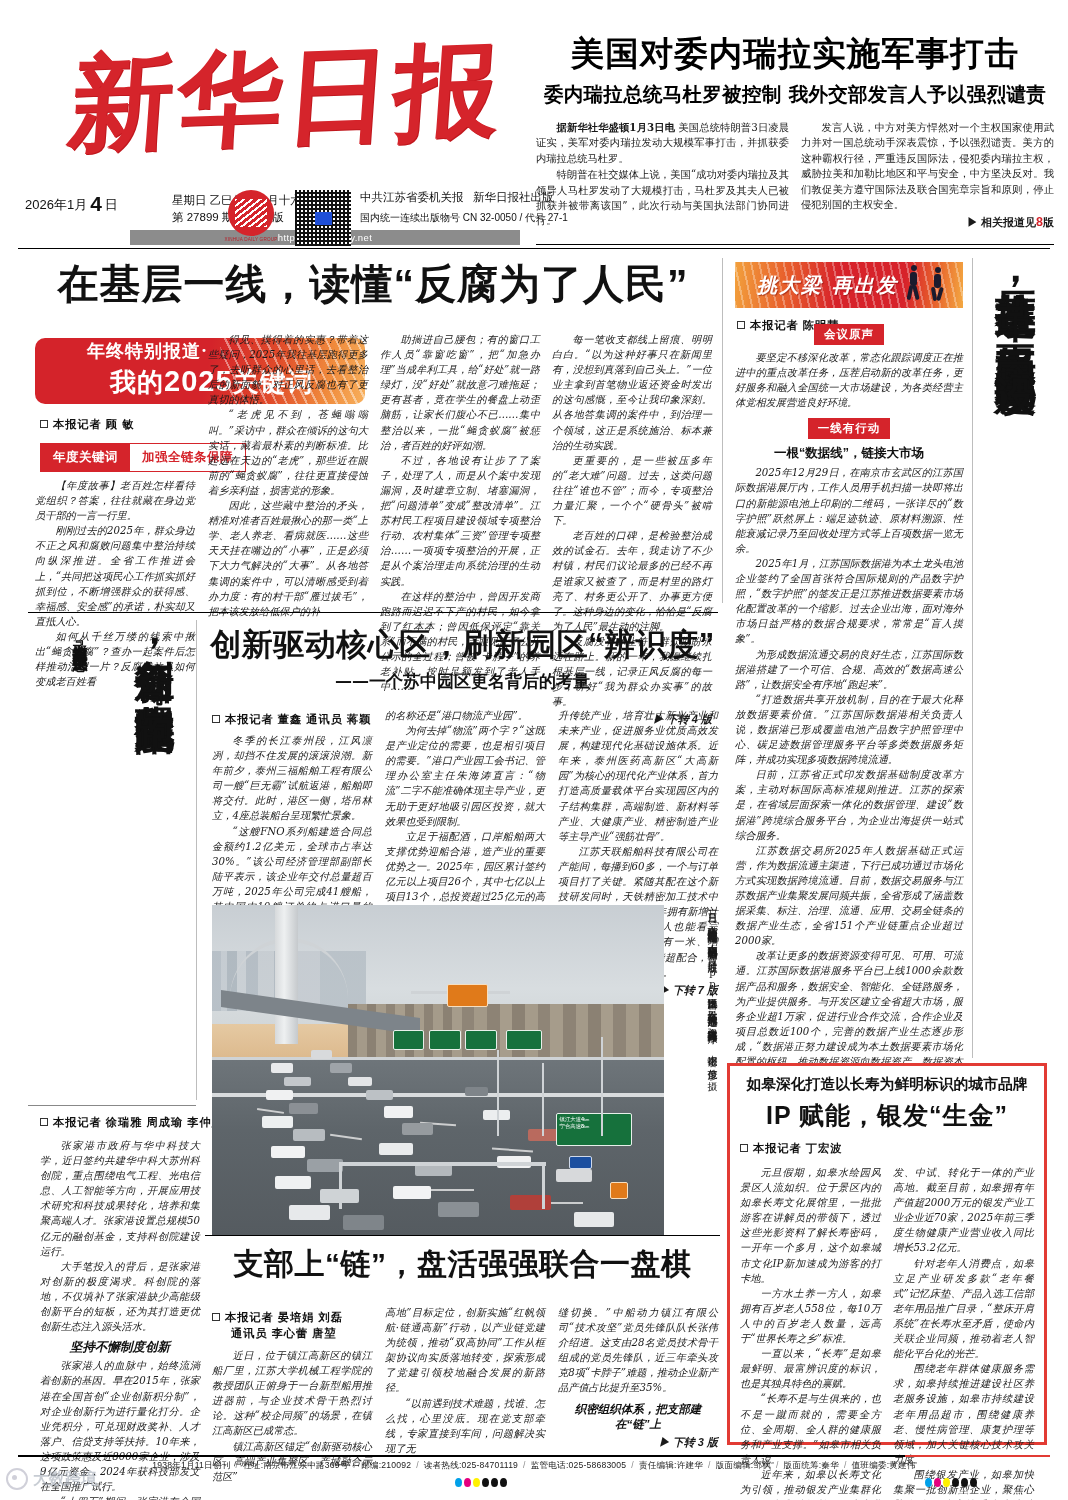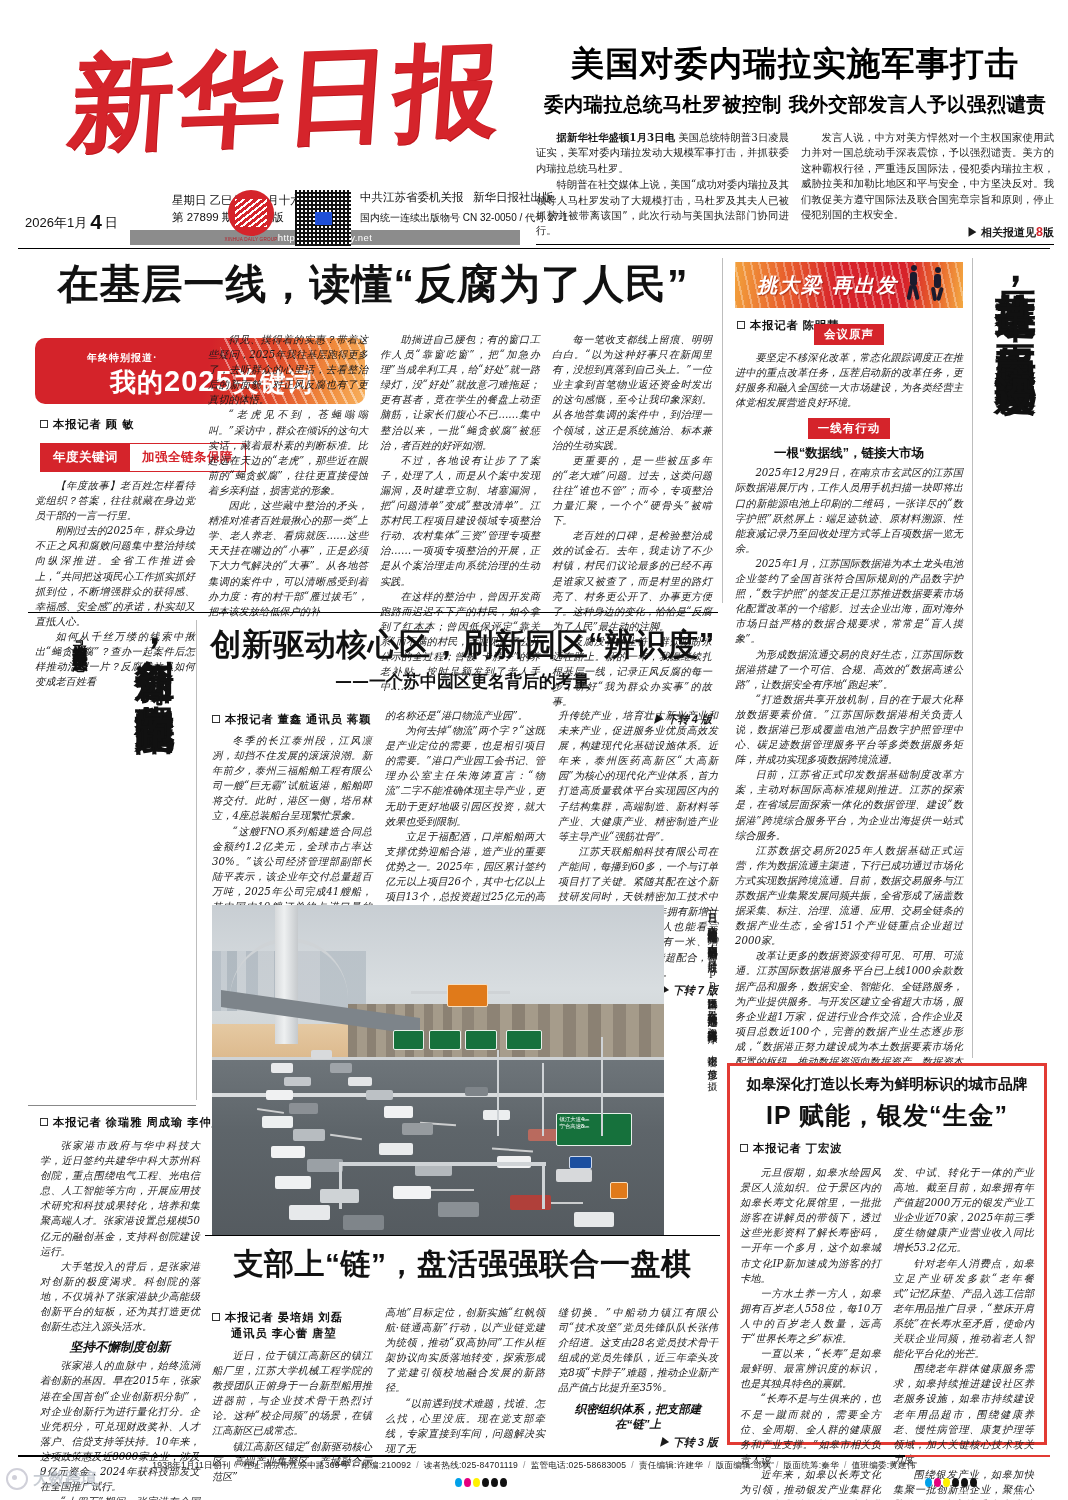--- a/index.html
+++ b/index.html
@@ -16,21 +16,21 @@
   .logo-wrap { position:absolute; left:70px; top:22px; width:420px; height:150px; }
   .logo-cn {
     font-family:"DejaVu Serif", serif;
     font-size:104px; font-weight:700; color:#d5242b;
     letter-spacing:4px; line-height:150px;
     transform: skewX(-6deg) rotate(-2deg);
     text-shadow: 1px 1px 0 #c0171d;
     white-space:nowrap;
   }
   .mast-meta { position:absolute; left:20px; top:190px; width:500px; height:58px; font-family:"Liberation Sans", sans-serif; }
-  .md-date { position:absolute; left:5px; top:20px; font-size:13px; color:#111; white-space:nowrap;}
+  .md-date { position:absolute; left:5px; top:2px; font-size:13px; color:#111; white-space:nowrap;}
   .md-date .big { font-size:21px; font-weight:700; vertical-align:-2px; margin:0 3px;}
   .md-c2 { position:absolute; left:140px; top:2px; font-size:11.5px; color:#111; line-height:17px; }
   .md-c2 b { font-weight:400;margin-left:12px; }
   .mast-url { position:absolute; left:110px; top:40px; width:390px; height:15px; background:#8c8c8c;
               color:#fff; font-size:9.5px; text-align:center; line-height:15px; letter-spacing:.4px;
               font-family:"Liberation Sans", sans-serif; }
   .seal { position:absolute; left:222px; top:190px; width:58px; height:58px; }
   .seal .circ { width:46px; height:46px; border-radius:50%; background:#d5242b; margin:0 auto;
                 position:relative; overflow:hidden;}
   .seal .circ:before{ content:""; position:absolute; left:7px; top:9px; width:32px; height:28px;
@@ -41,21 +41,21 @@
         background-image:
           repeating-linear-gradient(0deg,#111 0 2px,transparent 2px 4px),
           repeating-linear-gradient(90deg,#111 0 2px,transparent 2px 4px);
         background-color:#fff; }
   .qr:after{content:"";position:absolute;left:20px;top:22px;width:17px;height:13px;background:#1f4fd8;}
   .mast-right { position:absolute; left:360px; top:190px; width:175px; font-family:"Liberation Sans", sans-serif;}
   .mast-right .l1 { font-size:11.5px; color:#111; white-space:nowrap; }
   .mast-right .l2 { font-size:10px; color:#111; margin-top:6px; white-space:nowrap; }
 
   
-  .topnews { position:absolute; left:536px; top:44px; width:518px; }
+  .topnews { position:absolute; left:536px; top:34px; width:518px; }
   .tn-h1 { font-family:"Liberation Sans", sans-serif; font-weight:700; font-size:33.5px;
            letter-spacing:1px; color:#000; text-align:center; line-height:40px;}
   .tn-h2 { font-family:"DejaVu Serif", serif; font-weight:700; font-size:19.5px; color:#000;
            text-align:center; margin-top:7px; letter-spacing:.3px;}
   .tn-cols { display:flex; gap:12px; margin-top:12px; }
   .tn-col { flex:1; font-size:10.3px; line-height:15.4px; color:#1a1a1a; text-align:justify;
             font-family:"DejaVu Serif", serif; }
   .tn-col p { text-indent:2em; margin-bottom:1px;}
   .tn-col b { font-weight:700; }
   .jump { text-align:right; font-size:11px; font-weight:700; font-family:"Liberation Sans",sans-serif; margin-top:3px;}
@@ -70,22 +70,22 @@
   .mainhead h1 { font-family:"Liberation Sans", sans-serif; font-weight:700; font-size:41px;
                  letter-spacing:1px; color:#111; text-align:center; line-height:52px;}
 
   
   .banner-red { position:absolute; left:35px; top:338px; width:330px; height:66px; border-radius:10px;
     background:linear-gradient(100deg,#d4232a 0%,#d4232a 52%,#e04a2a 72%,#f08a3c 88%,#f7b05c 100%);
     overflow:hidden; }
   .banner-red:after{content:"";position:absolute;right:-10px;top:-18px;width:150px;height:110px;
     background:repeating-linear-gradient(72deg, rgba(255,255,255,.42) 0 2px, transparent 2px 9px);
     transform:rotate(-8deg);}
-  .br-l1 { position:absolute; left:52px; top:13px; font-family:Liberation Serif, serif; font-weight:700;
-           font-size:10px; color:#fff; letter-spacing:1px;}
+  .br-l1 { position:absolute; left:52px; top:1px; font-family:Liberation Serif, serif; font-weight:700;
+           font-size:18px; color:#fff; letter-spacing:1px;}
   .br-l2 { position:absolute; left:75px; top:27px; font-family:"DejaVu Serif",serif; font-weight:700;
            font-size:26px; color:#fff; letter-spacing:1px; white-space:nowrap;}
   .br-l2 .yr { font-family:"Liberation Sans",sans-serif; font-size:29px; }
 
   
   .byline { font-family:"Liberation Sans", sans-serif; font-size:11.2px; color:#111; white-space:nowrap;}
   .byline .box { display:inline-block; width:8px; height:8px; border:1px solid #333; margin-right:5px;}
   .byline b { font-weight:700; letter-spacing:1px;}
 
   

